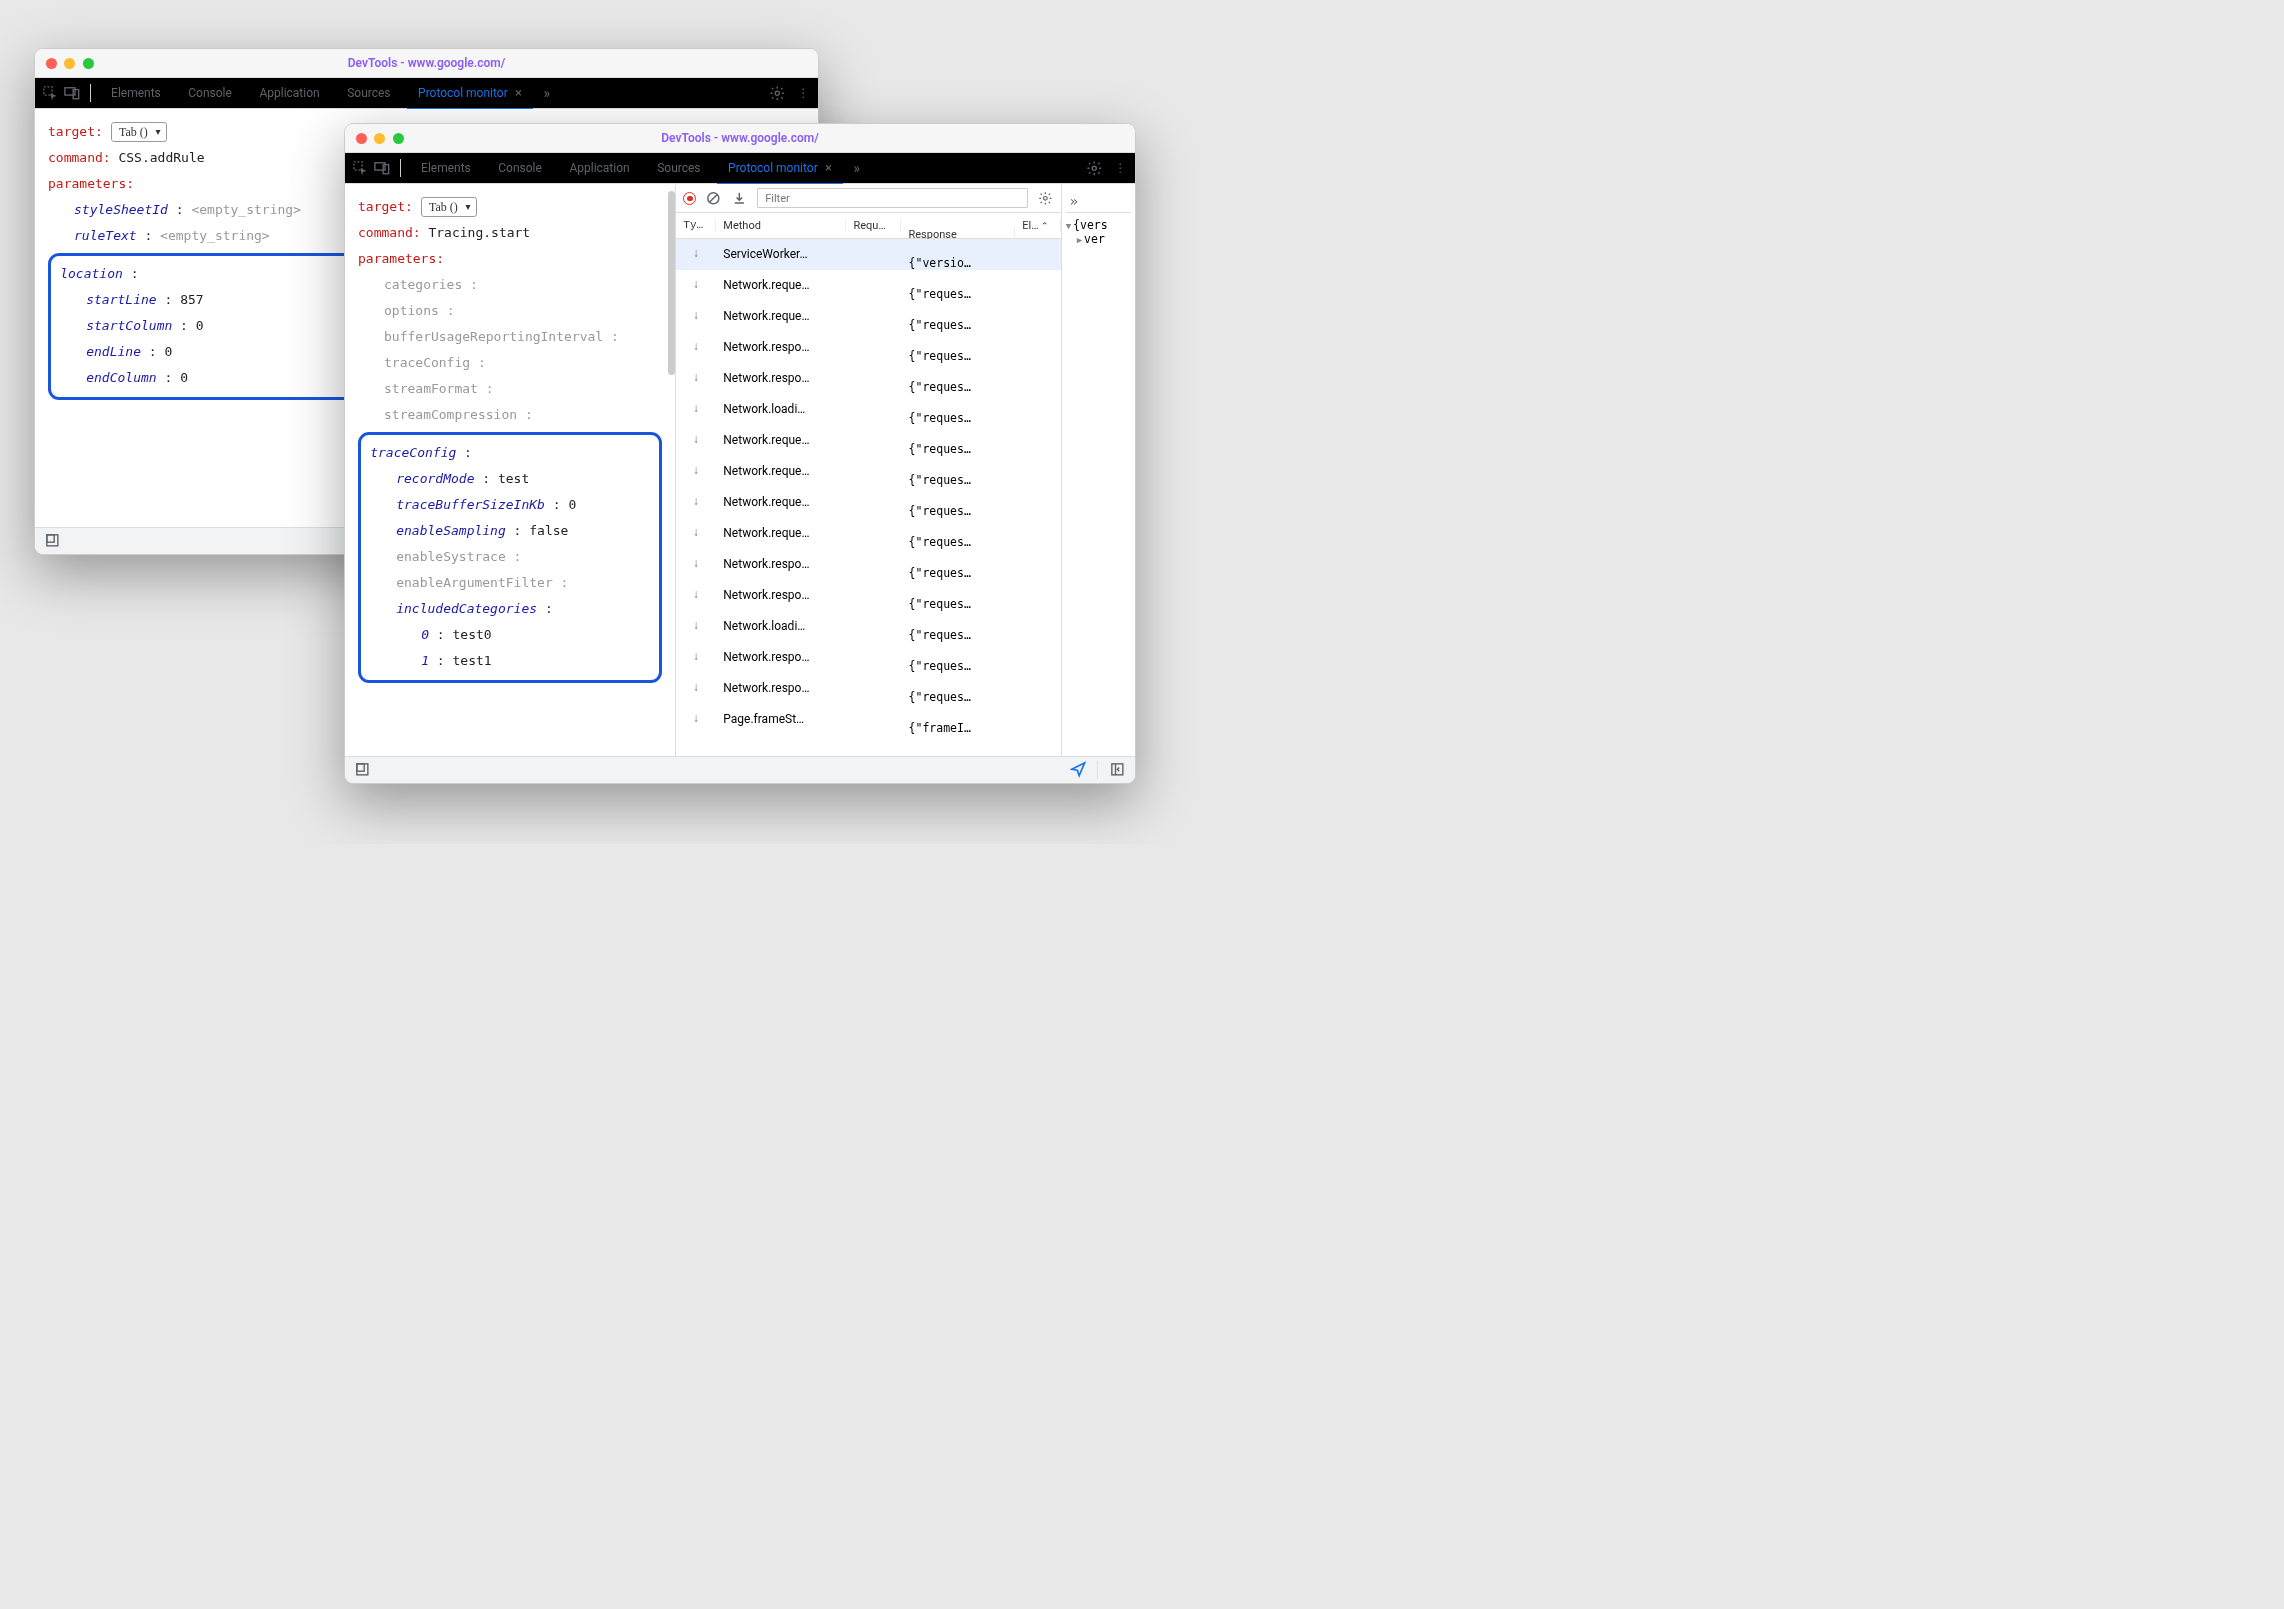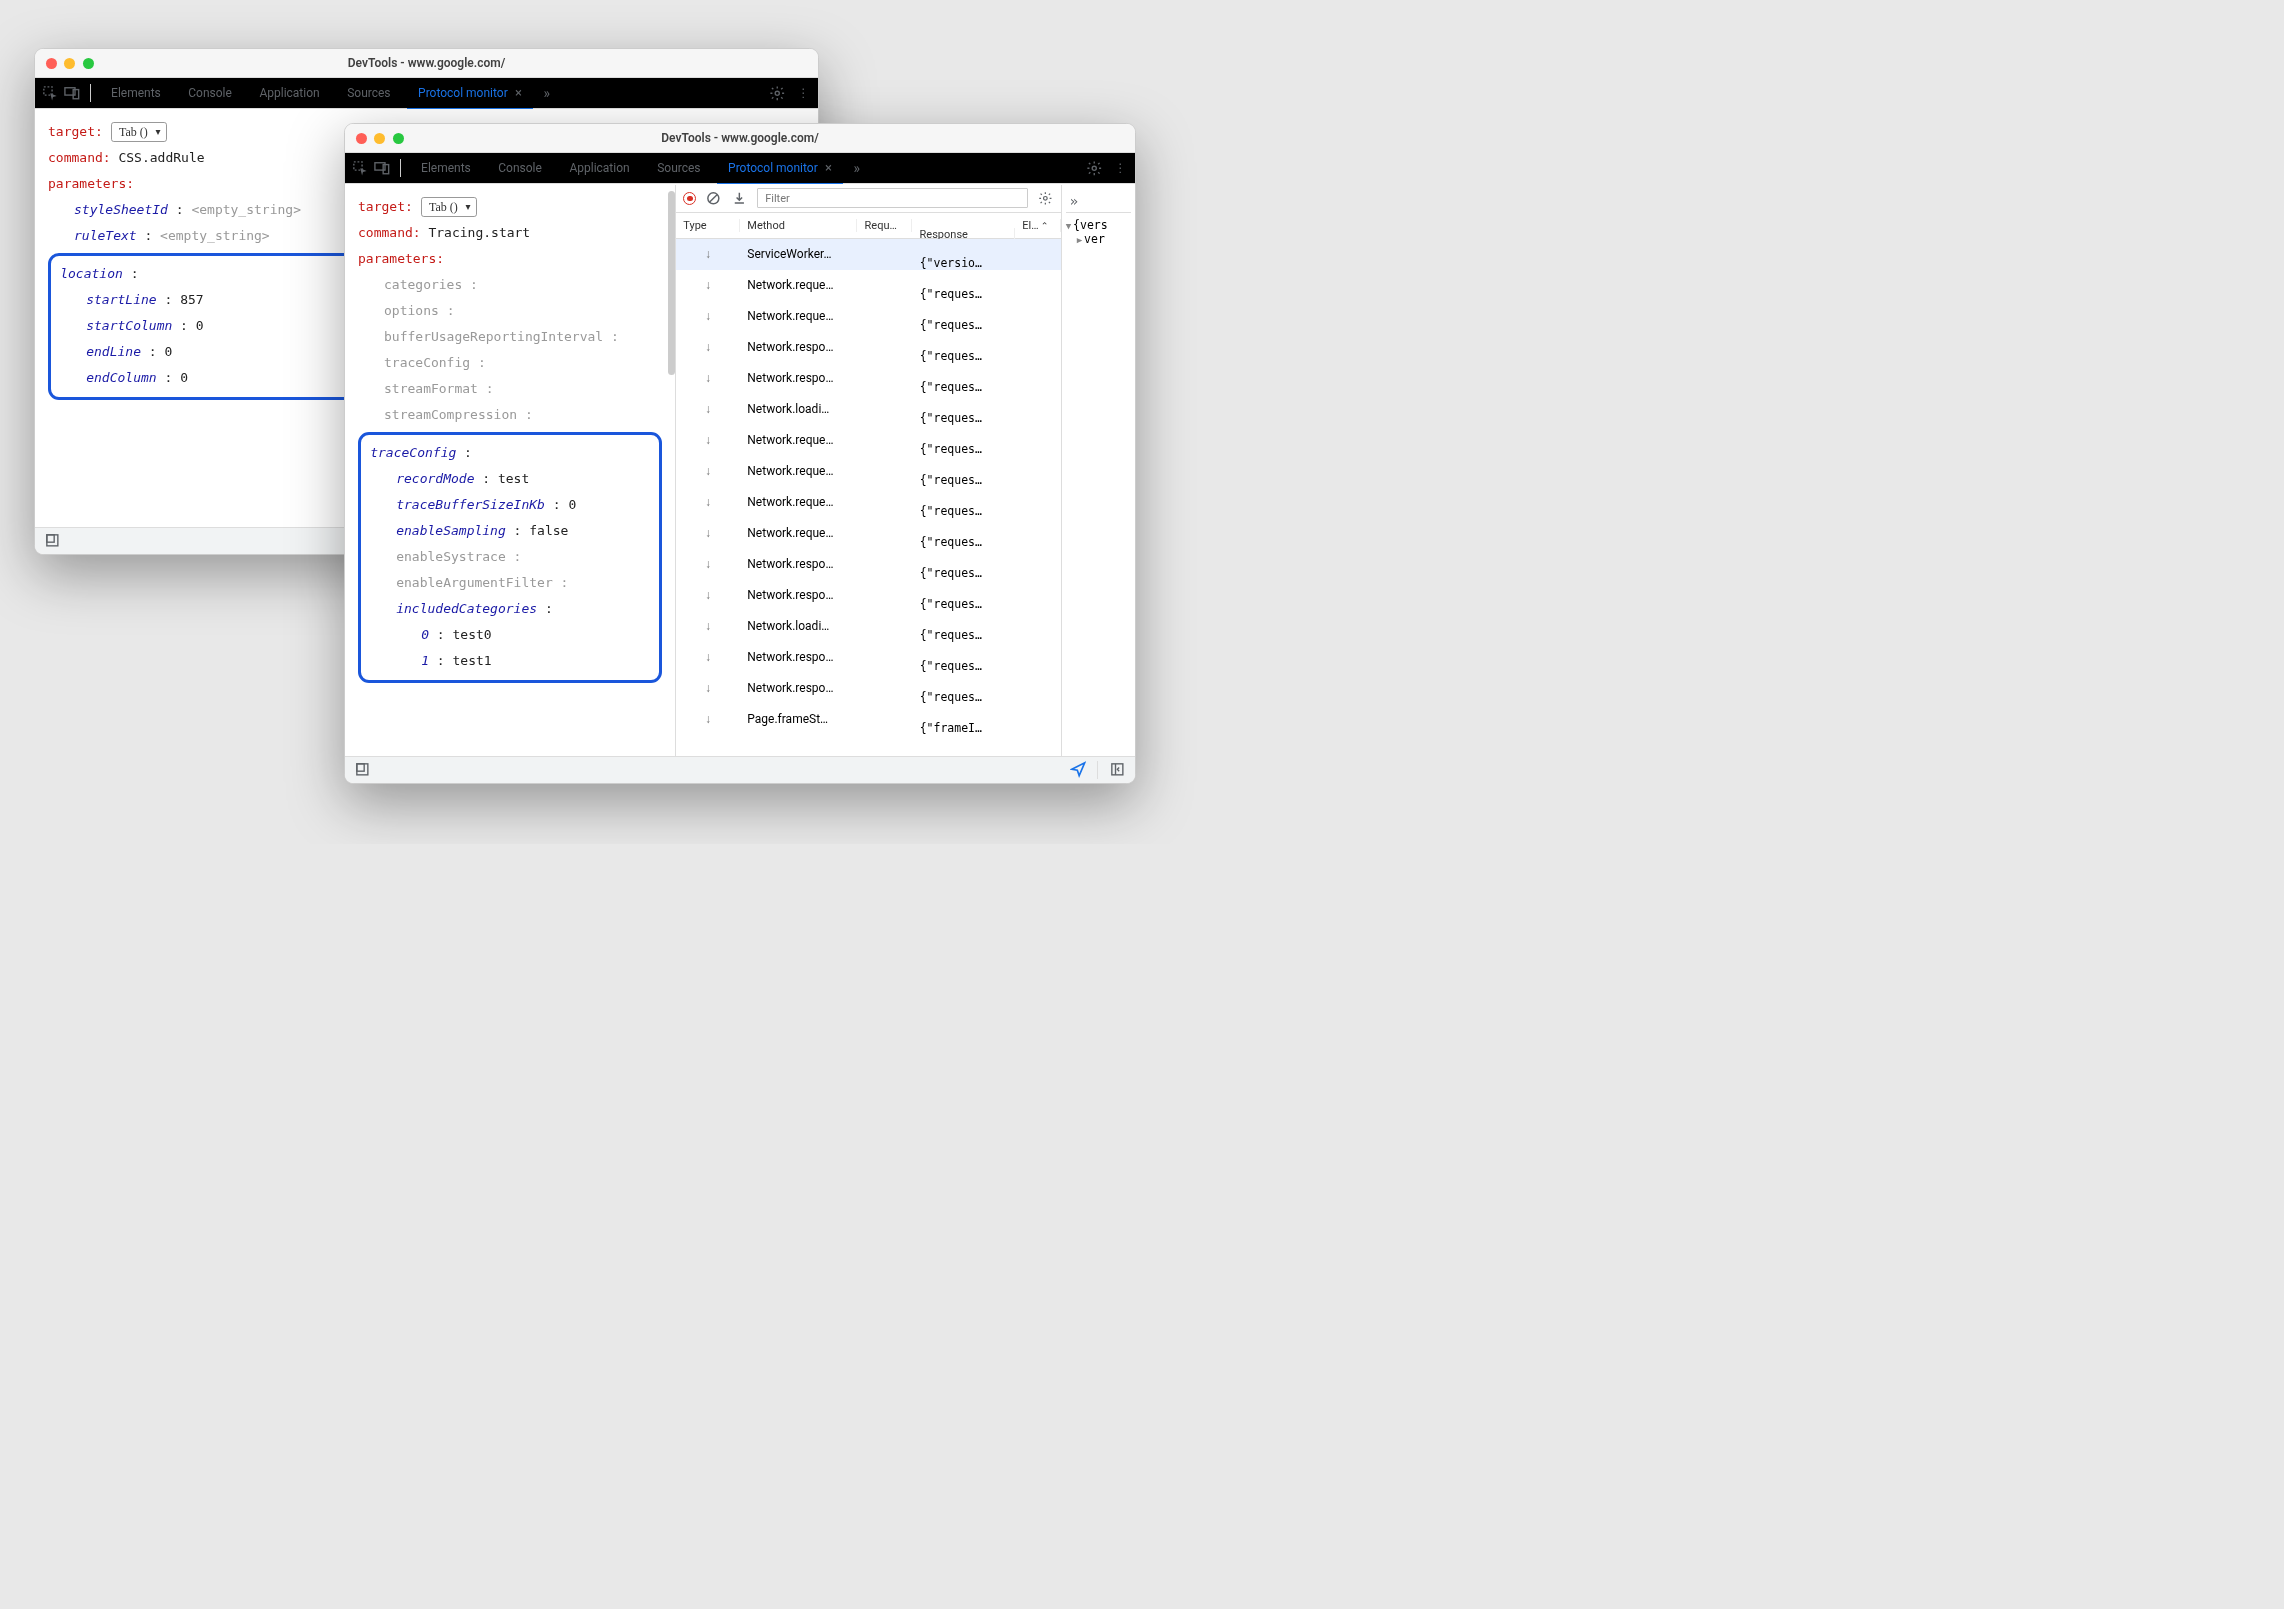--- a/index.html
+++ b/index.html
@@ -27,21 +27,21 @@
     background: #f6f6f6;
     display: flex;
     align-items: center;
     padding: 0 11px;
     border-bottom: 0.9px solid #ddd;
     position: relative;
   }
   .traffic { display: flex; gap: 7.3px; }
   .dot { width: 11px; height: 11px; border-radius: 50%; display:inline-block; }
   .dot.r { background:#ff5f57; } .dot.y { background:#febc2e; } .dot.g { background:#28c840; }
-  .title { position:absolute; left:0; right:0; text-align:center; font-weight:600; font-size:12px; color:#404040; pointer-events:none;}
+  .title { position:absolute; left:0; right:0; text-align:center; font-weight:600; font-size:12px; color:#8b5cf6; pointer-events:none;}
   .toolbar {
     height: 31px;
     background: #000000;
     border-bottom: 0.9px solid #ddd;
     display:flex; align-items:center;
     padding:0 7.3px;
     gap:5.5px;
   }
   .toolbar .sep { width:0.9px; height:18.4px; background:#ccc; margin:0 3.7px; }
   .tab { padding: 0 11px; height:31px; display:flex; align-items:center; color:#5f6368; font-size:12px; cursor:pointer; gap:3.7px; }
@@ -77,21 +77,21 @@
   
   .midbar { height:27.5px; border-bottom:0.9px solid #ddd; display:flex; align-items:center; padding:0 7.3px; gap:9.2px; }
   .filter { flex:1; border:0.9px solid #ccc; border-radius:1px; height:20px; padding:0 7.3px; font-size:11px; color:#777; display:flex; align-items:center;}
   .record-dot { width:13px; height:13px; border:1.8px solid #d93025; border-radius:50%; display:flex; align-items:center; justify-content:center;}
   .record-dot::after{content:""; width:5.5px; height:5.5px; background:#d93025; border-radius:50%;}
   .ban { width:14.7px; height:14.7px; }
 
   
   .thead { display:flex; border-bottom:0.9px solid #ddd; height:26px; align-items:center; font-size:11px; color:#333;}
   .thead > div { padding:0 7.3px; border-right:0.9px solid #eee; white-space:nowrap; overflow:hidden; text-overflow:ellipsis;}
-  .c-type{width:64px;} .c-method{flex:1.4;} .c-req{width:55px;} .c-resp{flex:1.2;margin-top:18px;} .c-el{width:46px;}
+  .c-type{width:40px;font-family:Liberation Mono, monospace;} .c-method{flex:1.4;} .c-req{width:55px;} .c-resp{flex:1.2;margin-top:18px;} .c-el{width:46px;}
   .tbody { overflow:hidden; flex:1;}
   .row { display:flex; height:31px; align-items:center; font-size:12px; }
   .row:nth-child(odd){ background:#fff;}
   .row:nth-child(even){ background:#fff;}
   .row.sel-row { background:#e8f0fe;}
   .row > div { padding:0 7.3px; white-space:nowrap; overflow:hidden; text-overflow:ellipsis;}
   .arrow-down { color:#777; text-align:center;}
   .mono { font-family: Menlo, monospace; font-size:11.5px;}
   .vdots{letter-spacing:-1.8px;}
   .chev-dbl::before{content:"»"; font-size:13.8px;}

